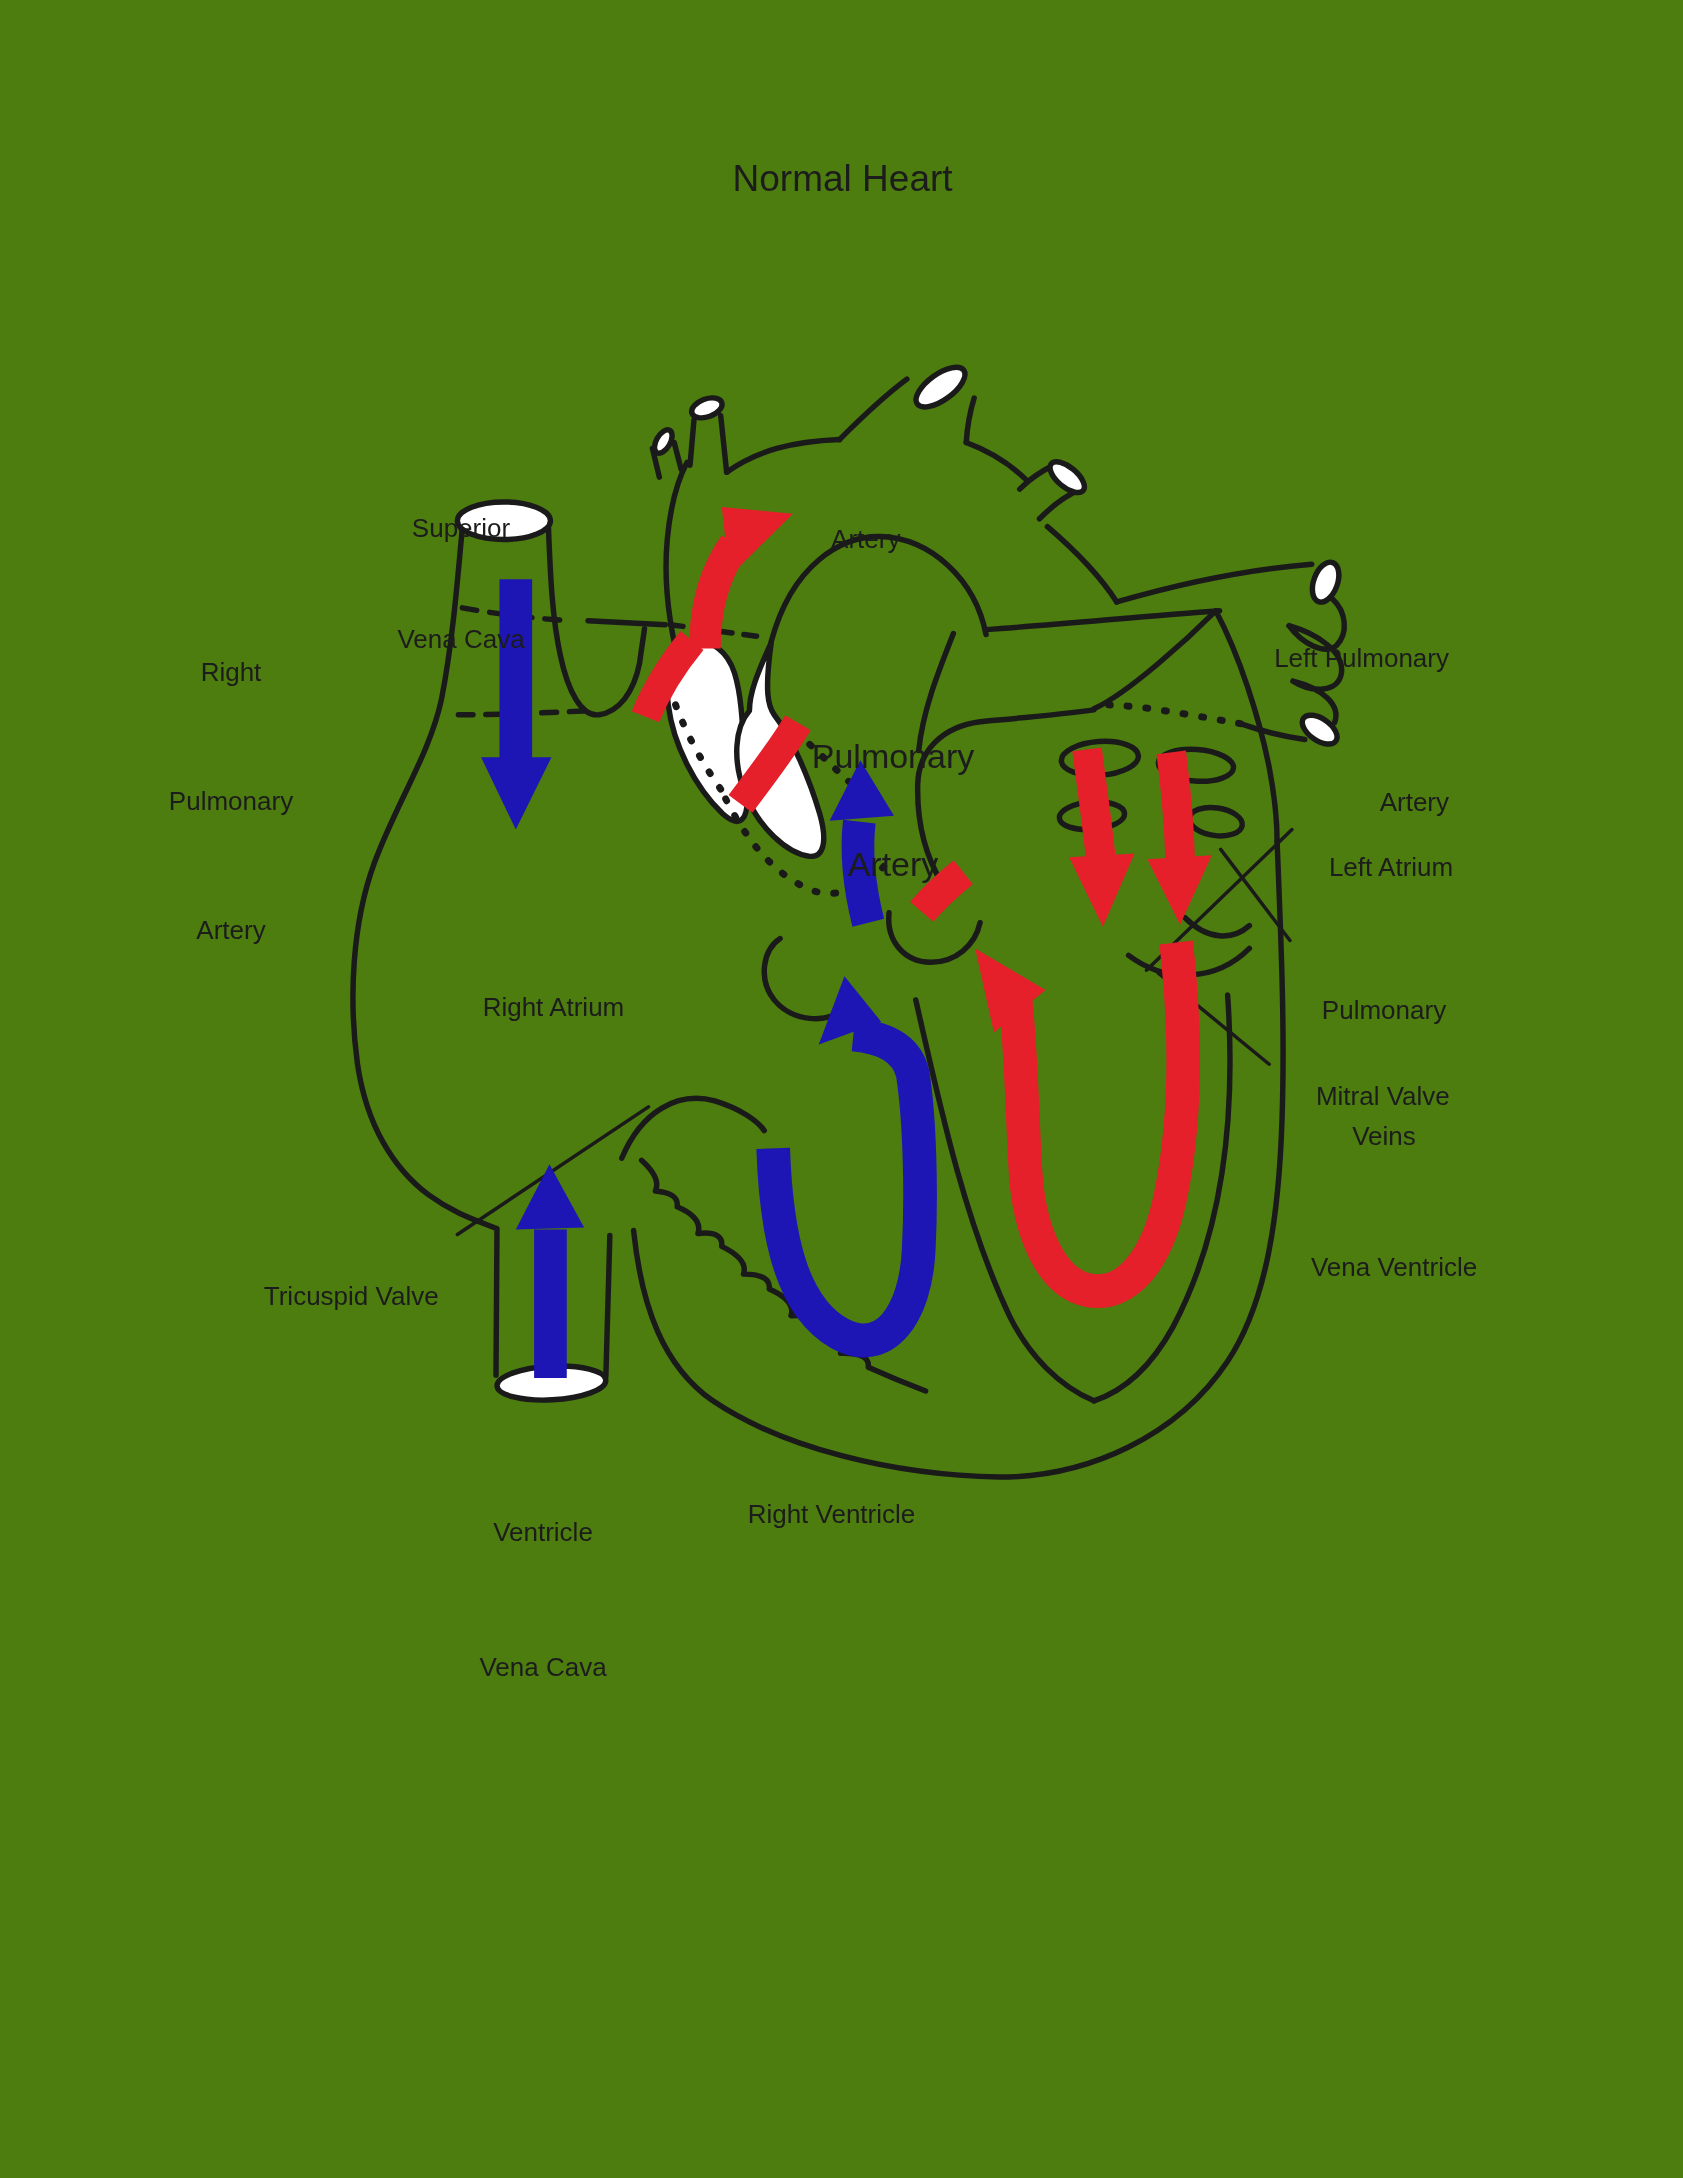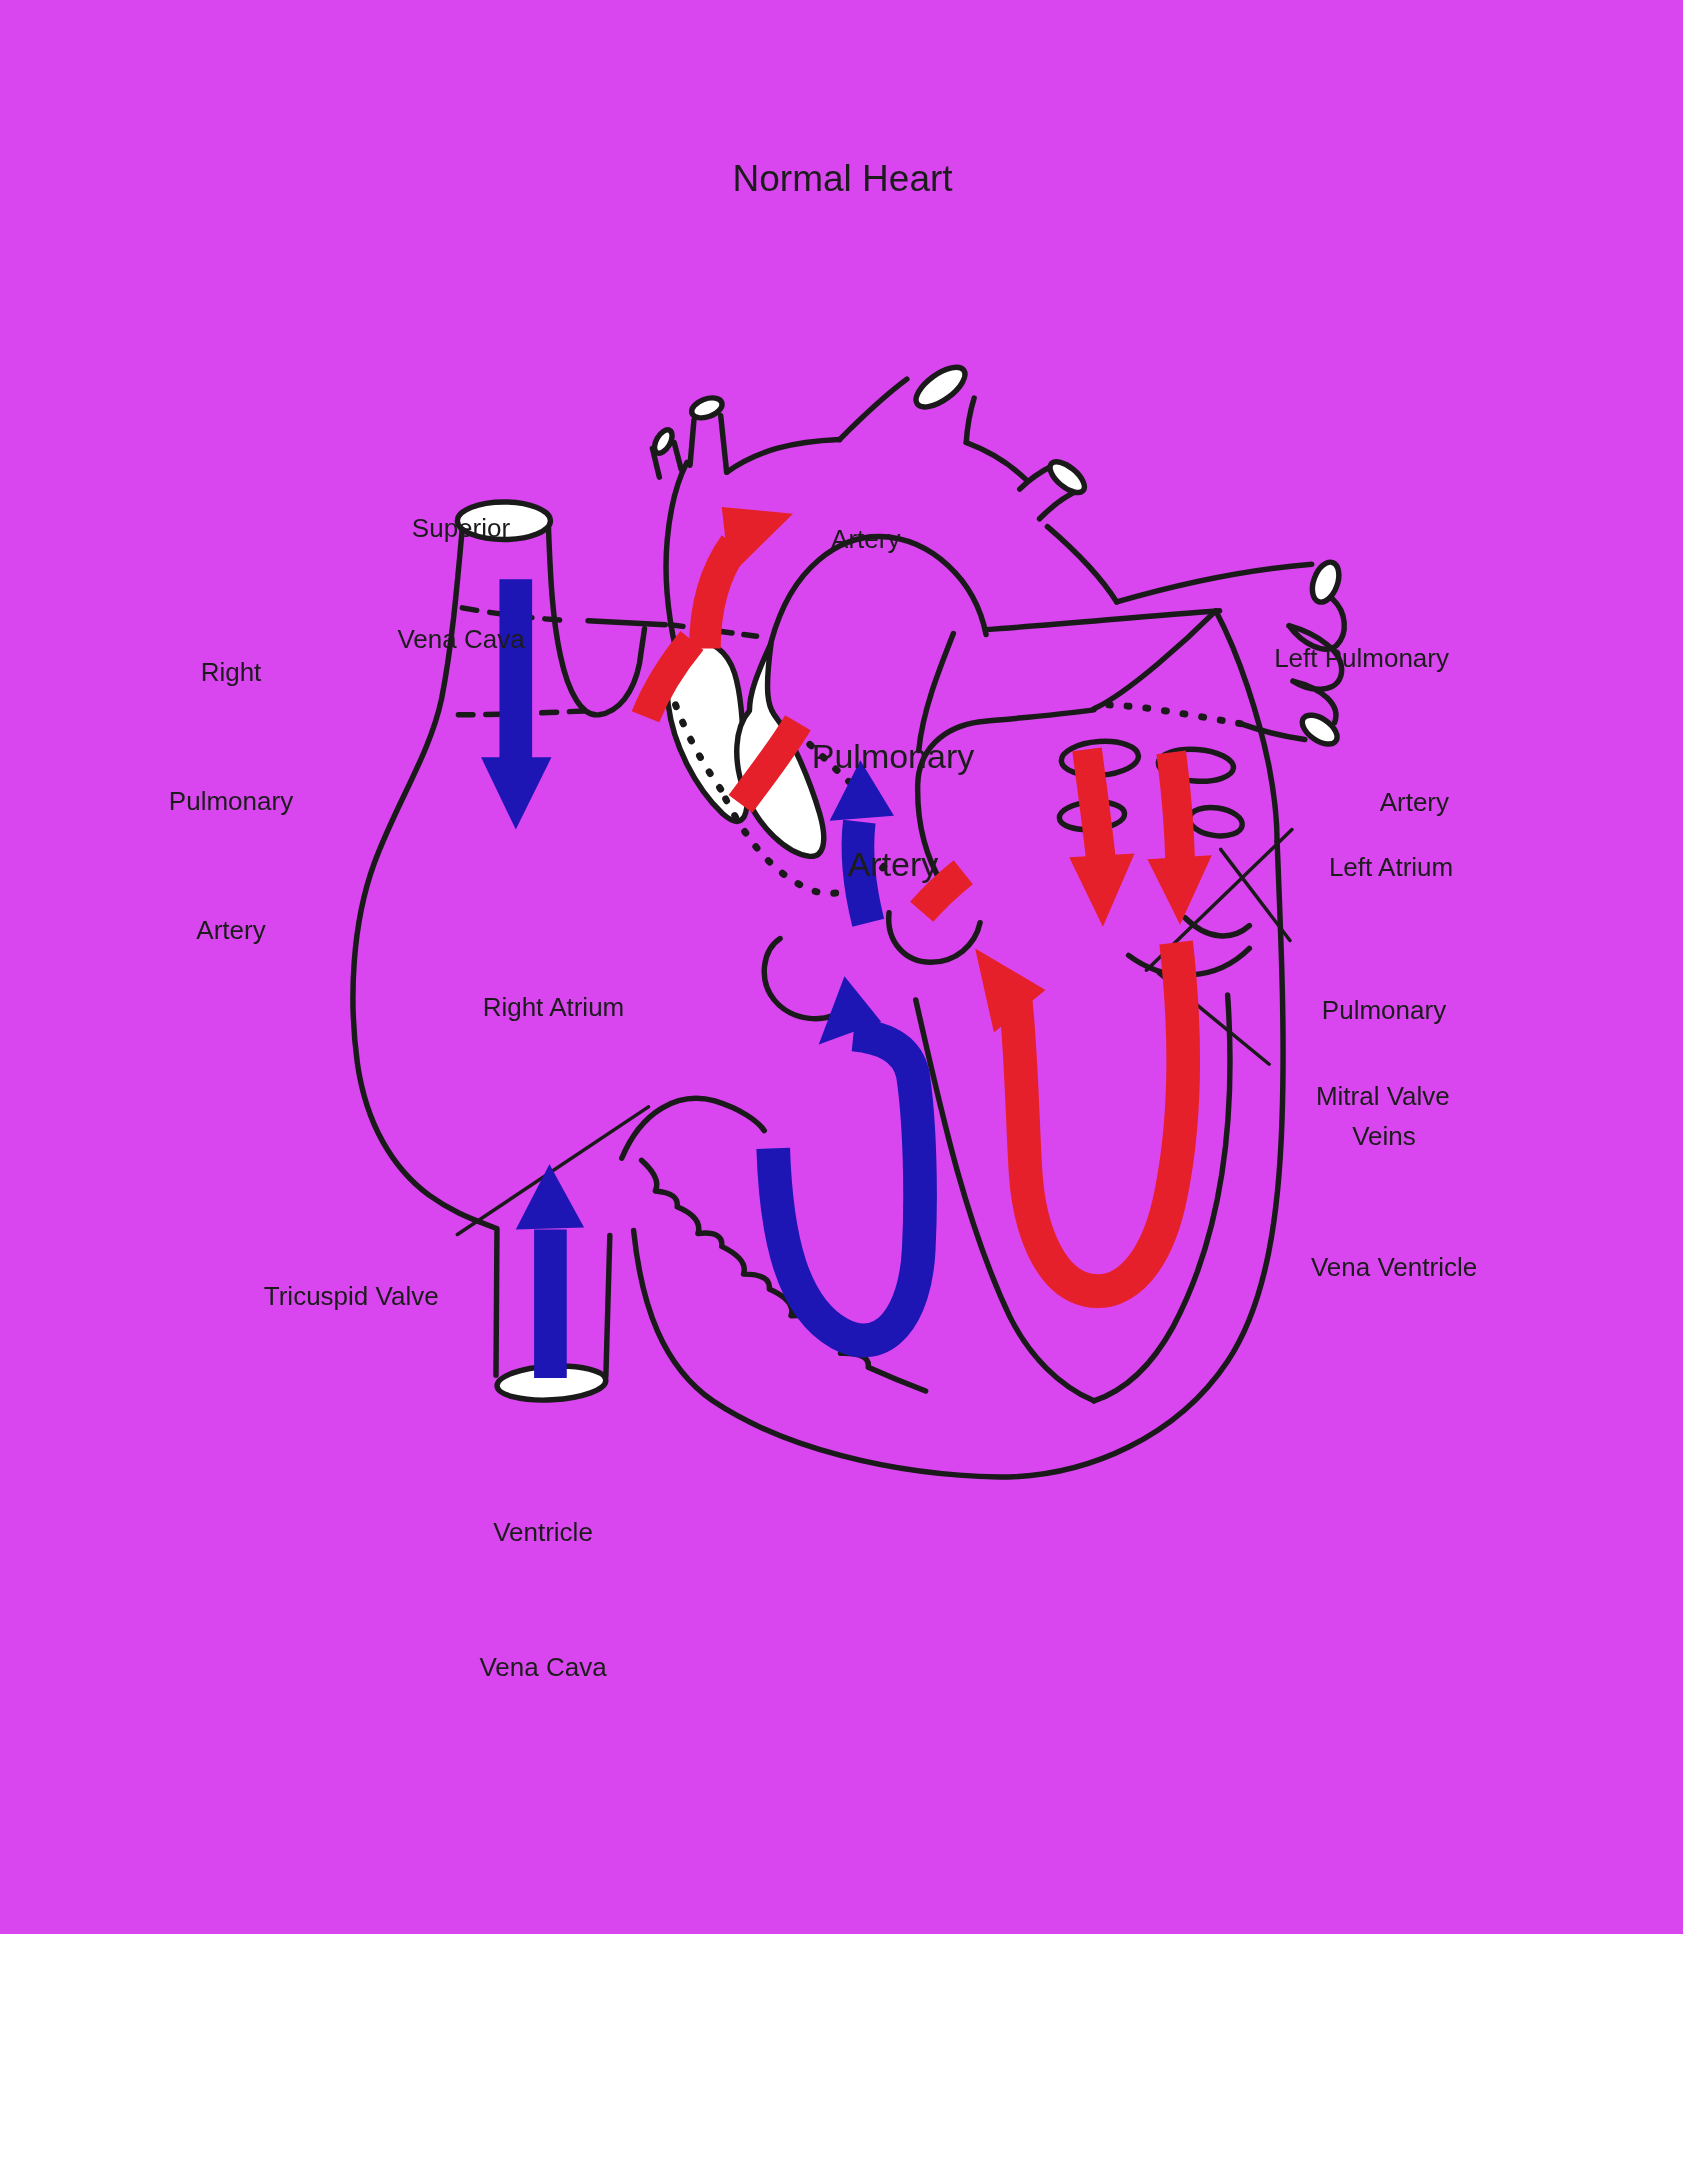--- a/index.html
+++ b/index.html
@@ -1,16 +1,16 @@
 <!DOCTYPE html>
 <html><head>
 <meta charset="utf-8">
 <style>
   html,body{margin:0;padding:0;background:#ffffff;}
-  .page{position:relative;width:1683px;height:1934px;background:#d946ef;overflow:hidden;
+  .page{position:relative;width:1683px;height:2178px;background:#4d7c0f;overflow:hidden;
         font-family:"Liberation Sans","DejaVu Sans",sans-serif;color:#1c1c1c;}
   svg{position:absolute;left:0;top:0;}
   .lbl{position:absolute;font-size:26px;line-height:37px;color:#1c1c1c;white-space:pre;}
   .center{transform:translateX(-50%);text-align:center;}
   .rightal{text-align:right;}
   .title{font-size:37px;}
   .ln{display:block;}
 </style>
 </head>
 <body>
@@ -218,15 +218,18 @@
 
   <div class="lbl center" style="left:337px;top:1241px;">
     <span>Tricuspid Valve</span>
   </div>
 
   <div class="lbl center" style="left:543px;top:1420px;line-height:45px;">
     <span class="ln">Ventricle</span>
     <span class="ln">Vena Cava</span>
   </div>
 
+  <div class="lbl center" style="left:817px;top:1459px;">
+    <span>Right Ventricle</span>
+  </div>
 
 </div>
 
 
 </body></html>

